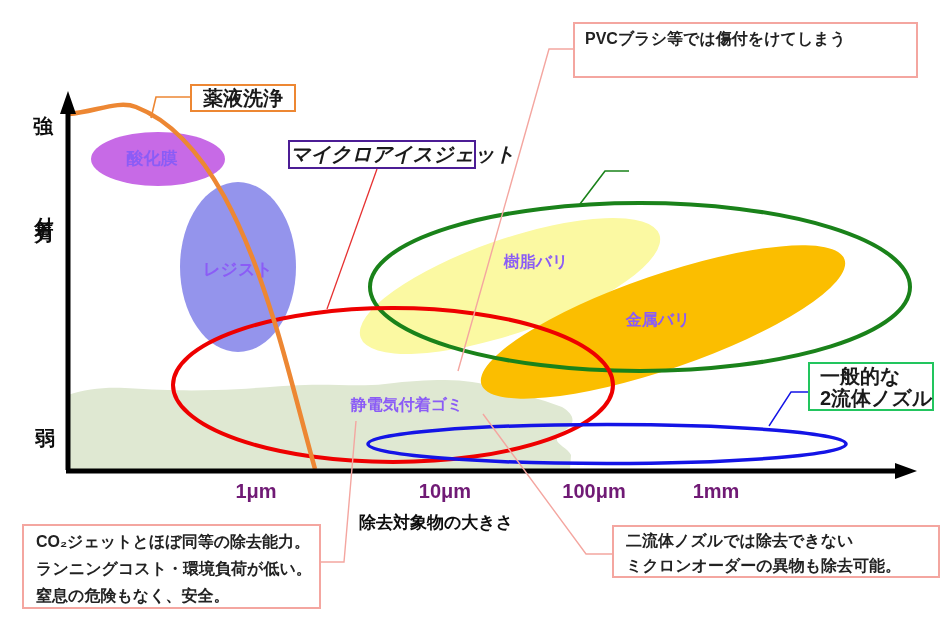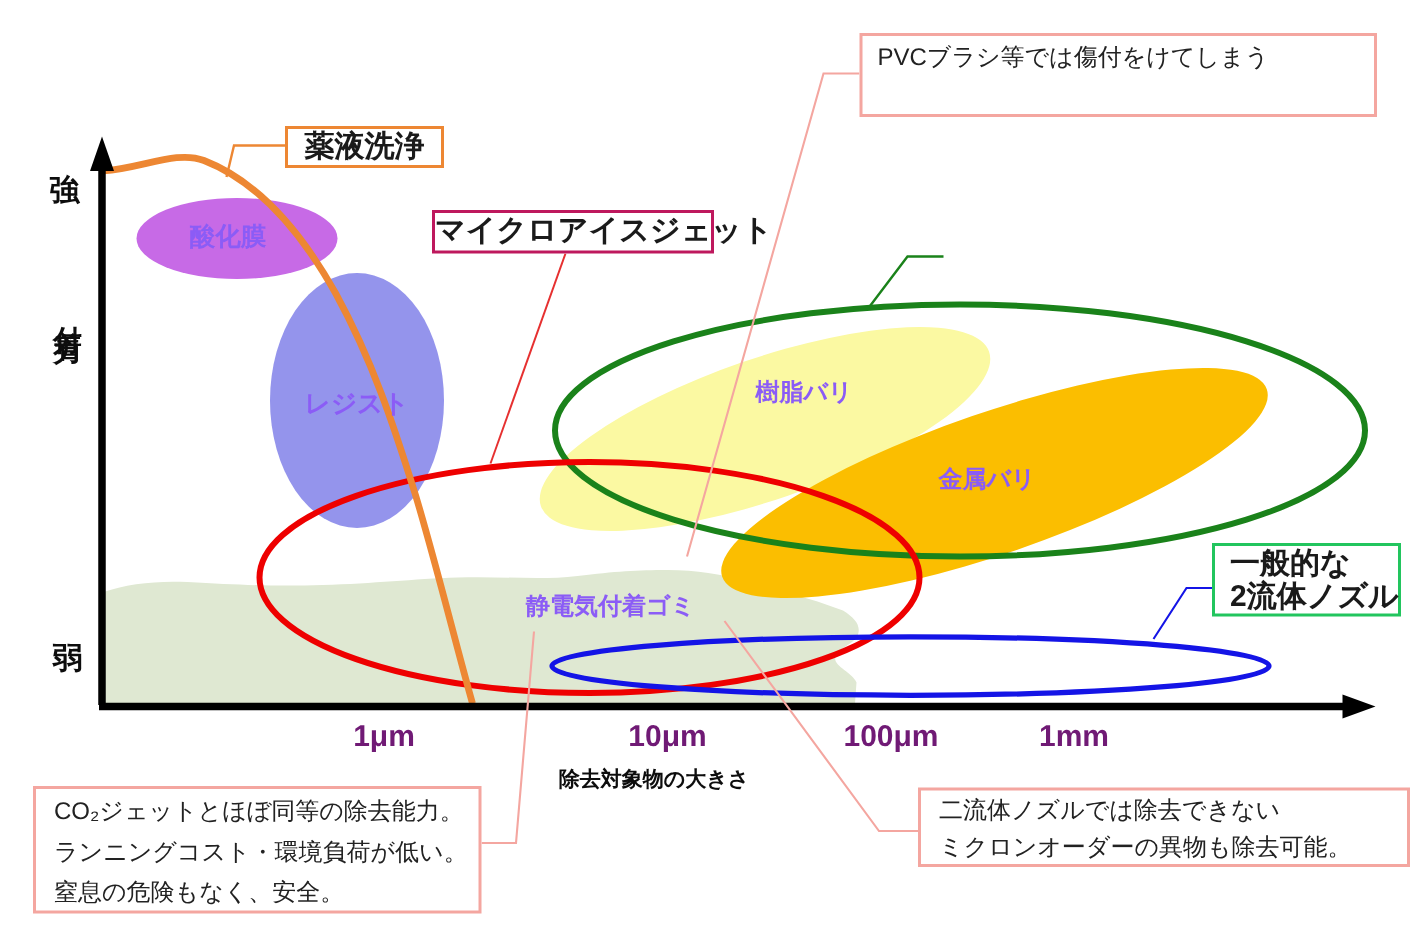--- a/index.html
+++ b/index.html
@@ -13,29 +13,29 @@
   .lbl16{font-size:16px;}
   .lbl17{font-size:17px;}
   .tick{position:absolute;transform:translateX(-50%);font-weight:bold;font-size:20px;color:#701a75;white-space:nowrap;}
   .axis-end{position:absolute;font-weight:bold;font-size:20px;color:#0d0d0d;}
   .yaxis-title{
     position:absolute;left:33px;top:202px;width:24px;
     writing-mode:vertical-rl;text-orientation:upright;
     font-weight:bold;font-size:19px;letter-spacing:3px;color:#0d0d0d;
   }
   .xaxis-title{position:absolute;left:436px;top:511px;transform:translateX(-50%);
-    font-weight:bold;font-size:14px;color:#0d0d0d;white-space:nowrap;}
+    font-weight:bold;font-size:17px;color:#0d0d0d;white-space:nowrap;}
   .tagbox{position:absolute;background:#ffffff;text-align:center;font-weight:bold;
     font-size:20px;white-space:nowrap;box-sizing:border-box;}
   .tag-orange{border:2px solid #ED8733;}
-  .tag-red{border:2px solid #be185d;}
+  .tag-red{border:2px solid #4c1d95;font-style:italic;}
   .tag-green{border:2px solid #1A821A;}
   .tag-blue{border:2px solid #22c55e;}
   .note{position:absolute;background:#ffffff;border:2px solid #F4A6A0;
-    font-size:16px;font-weight:normal;color:#222;box-sizing:border-box;
+    font-size:16px;font-weight:bold;color:#222;box-sizing:border-box;
     text-align:left;white-space:nowrap;}
   .note div{white-space:nowrap;}
 </style>
 </head>
 <body>
 
 <div id="stage">
 
   <svg id="shapes" width="951" height="632" viewBox="0 0 951 632">
 

